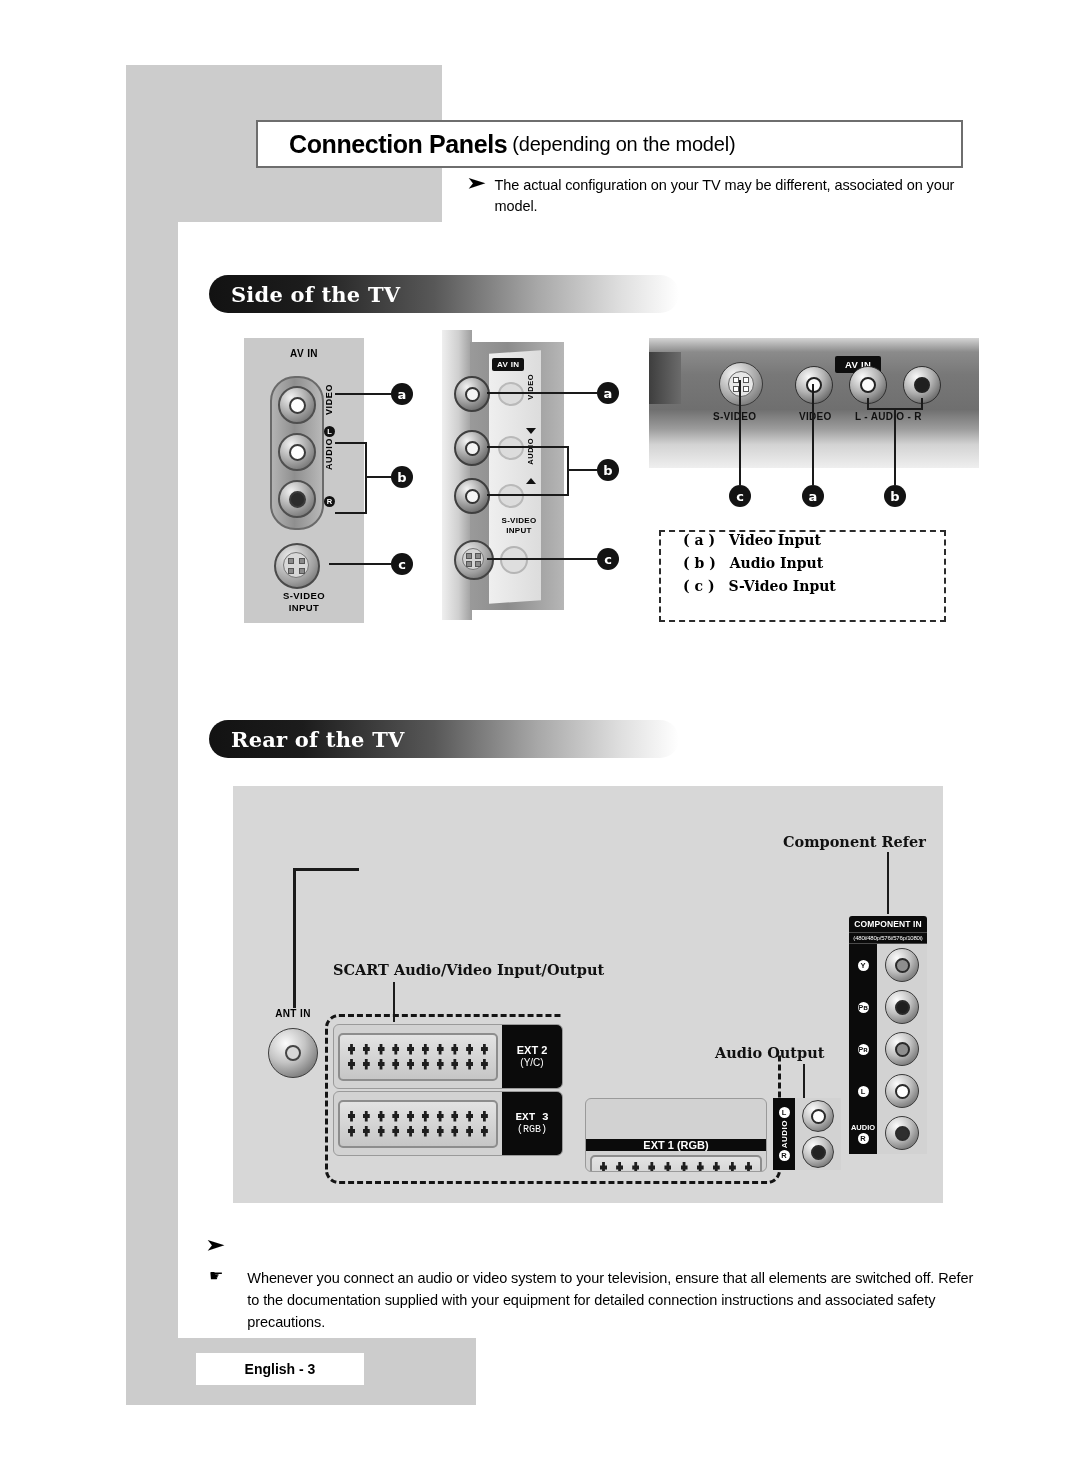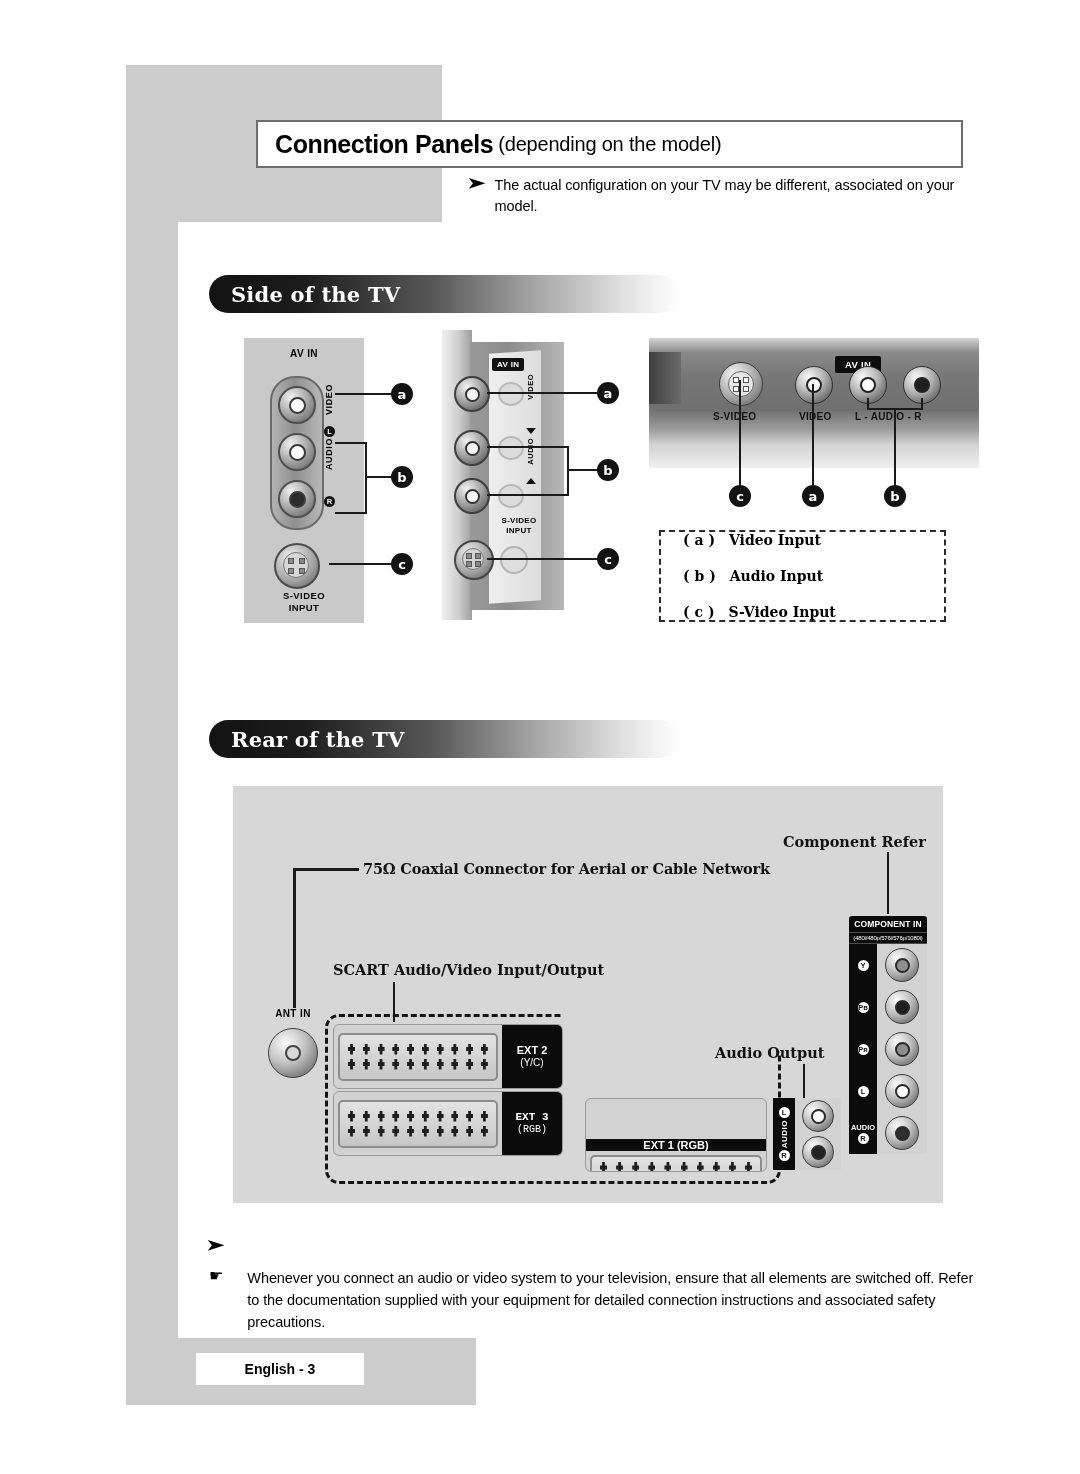--- a/index.html
+++ b/index.html
@@ -9,21 +9,21 @@
   
   .gray-block{position:absolute;background:#cccccc;}
   #gray-top{left:126px;top:65px;width:316px;height:160px;}
   #gray-left{left:126px;top:225px;width:52px;height:1180px;}
   #gray-bottom{left:178px;top:1337px;width:298px;height:68px;}
   #white-panel{position:absolute;left:178px;top:222px;width:902px;height:1116px;background:#fff;}
 
   
   #title-bar{position:absolute;left:256px;top:120px;width:707px;height:48px;
     background:#fff;border:2px solid #6e6e6e;box-sizing:border-box;
-    display:flex;align-items:center;padding-left:17px;}
+    display:flex;align-items:center;padding-left:31px;}
   #title-main{font-size:25px;font-weight:bold;letter-spacing:-0.4px;}
   #title-sub{font-size:20px;margin-left:5px;letter-spacing:-0.2px;}
 
   
   #intro-note{position:absolute;left:470px;top:175px;width:510px;display:flex;gap:12px;}
   .arrow-bullet{font-size:15px;line-height:1;flex:0 0 auto;transform:scaleX(1.45);font-weight:bold;}
   .note-text{font-size:14.5px;line-height:1.45;letter-spacing:-0.1px;}
 
   
   .section-header{position:absolute;height:38px;width:470px;border-radius:19px;
@@ -124,21 +124,21 @@
   #p3-lbl-svideo{left:64px;top:73px;} #p3-lbl-video{left:150px;top:73px;} #p3-lbl-audio{left:206px;top:73px;}
 
   
   .leader{position:absolute;background:#1a1a1a;}
   .dot{position:absolute;width:22px;height:22px;border-radius:50%;background:#131313;
     color:#fff;font-size:13px;font-weight:bold;display:flex;align-items:center;justify-content:center;
     font-family:"DejaVu Sans", sans-serif;}
 
   
   #legend{position:absolute;left:450px;top:200px;width:287px;height:92px;
-    border:2px dashed #2b2b2b;display:flex;flex-direction:column;justify-content:space-between;gap:7px;padding-left:22px;box-sizing:border-box;}
+    border:2px dashed #2b2b2b;display:flex;flex-direction:column;justify-content:flex-start;gap:7px;padding-left:22px;box-sizing:border-box;}
   .legend-row{font-family:"DejaVu Serif", serif;font-size:14px;font-weight:bold;}
   .legend-key{margin-right:9px;}
 
   
   #rear-area{position:absolute;left:233px;top:786px;width:710px;height:417px;background:#d7d7d7;}
   .rear-label{position:absolute;font-family:"DejaVu Serif", serif;font-weight:bold;color:#111;}
   #lbl-coax{left:130px;top:74px;font-size:14.5px;letter-spacing:-0.2px;}
   #lbl-scart{left:100px;top:175px;font-size:14.5px;}
   #lbl-component{left:550px;top:47px;font-size:14.5px;}
   #lbl-audioout{left:482px;top:258px;font-size:14.5px;}
@@ -370,21 +370,20 @@
     </div>
   </div>
 </div>
 
 <div class="section-header" id="hdr-rear">
   <span>Rear of the TV</span>
 </div>
 
 <div id="rear-area">
 
-  <div class="rear-label" id="lbl-coax">75Ω Coaxial Connector for Aerial or Cable Network</div>
   <div class="rear-label" id="lbl-scart">SCART Audio/Video Input/Output</div>
   <div class="rear-label" id="lbl-component">Component Refer</div>
   <div class="rear-label" id="lbl-audioout">Audio Output</div>
 
   <div class="leader" style="left:60px;top:82px;width:66px;height:3px;"></div>
   <div class="leader" style="left:60px;top:82px;width:3px;height:140px;"></div>
   <div class="leader" style="left:160px;top:196px;width:2px;height:40px;"></div>
   <div class="leader" style="left:654px;top:66px;width:2px;height:62px;"></div>
   <div class="leader" style="left:570px;top:278px;width:2px;height:36px;"></div>
 

